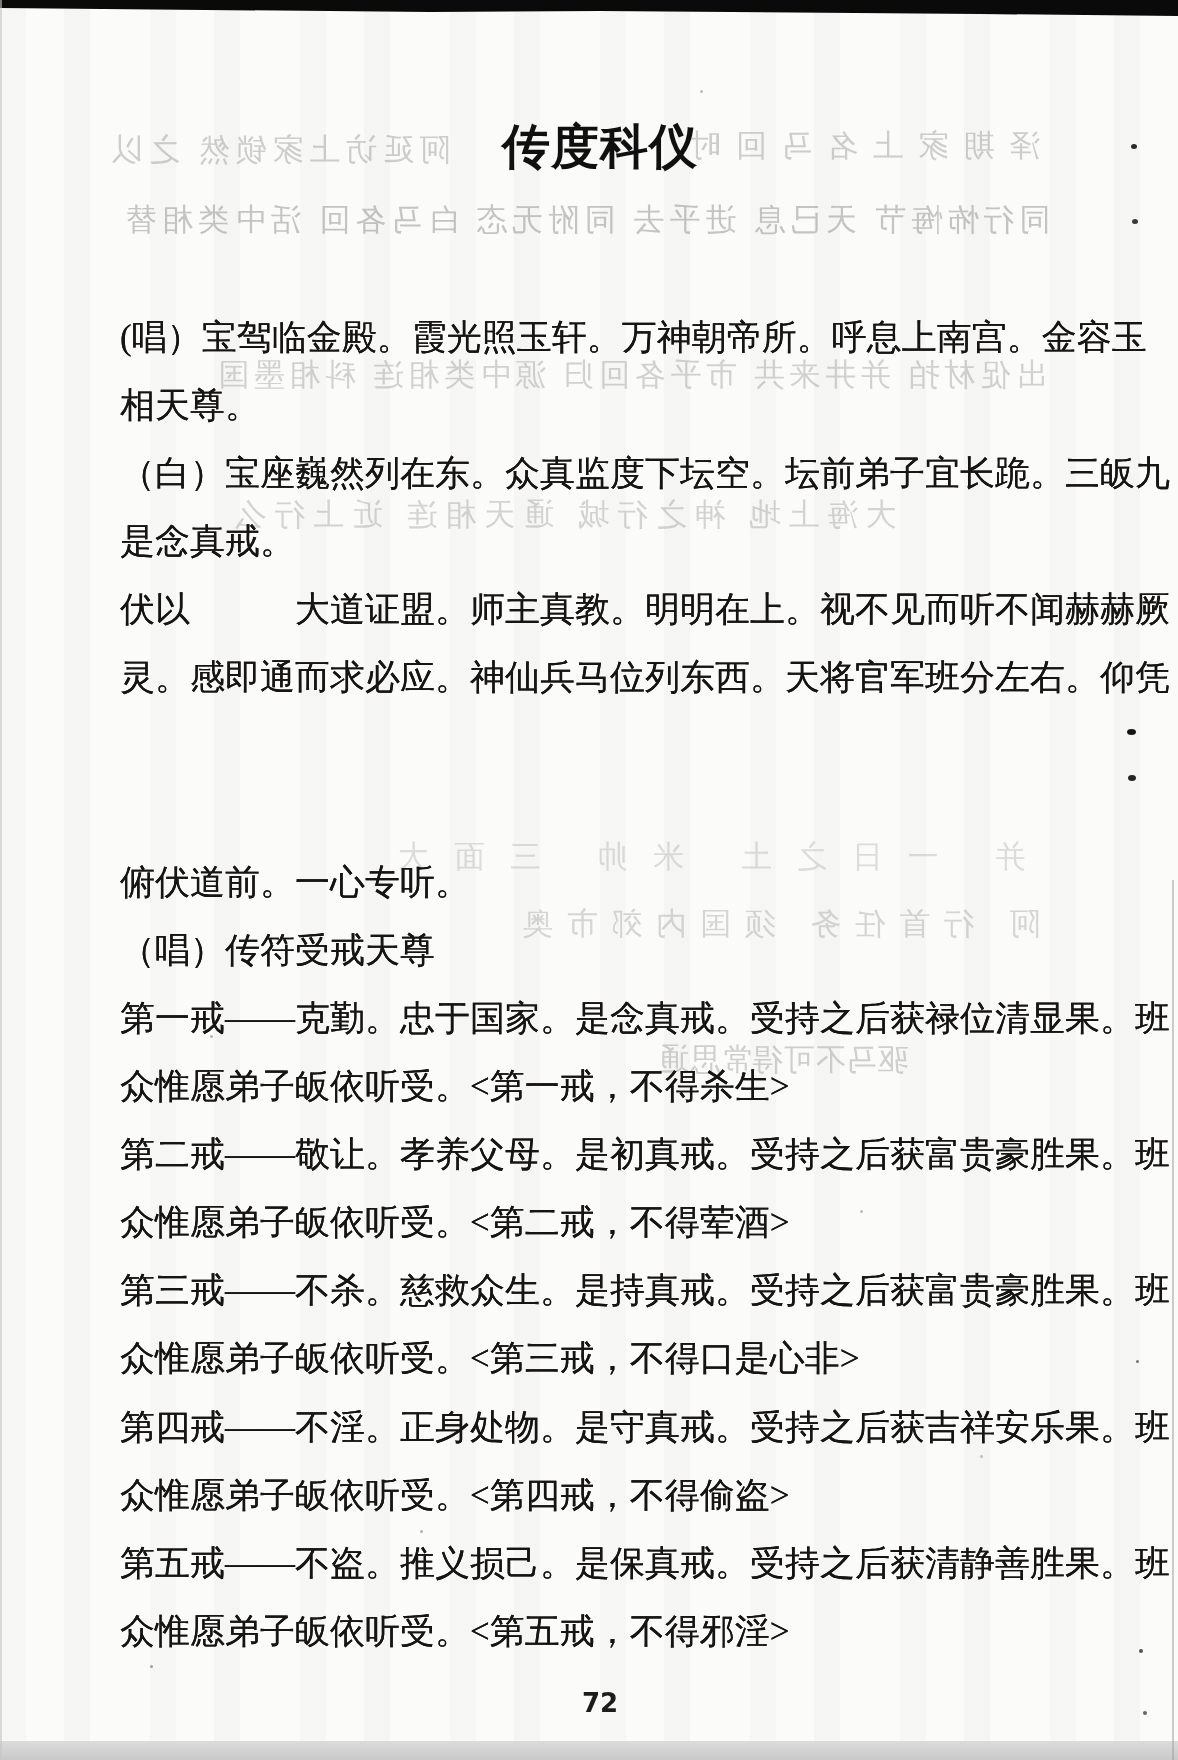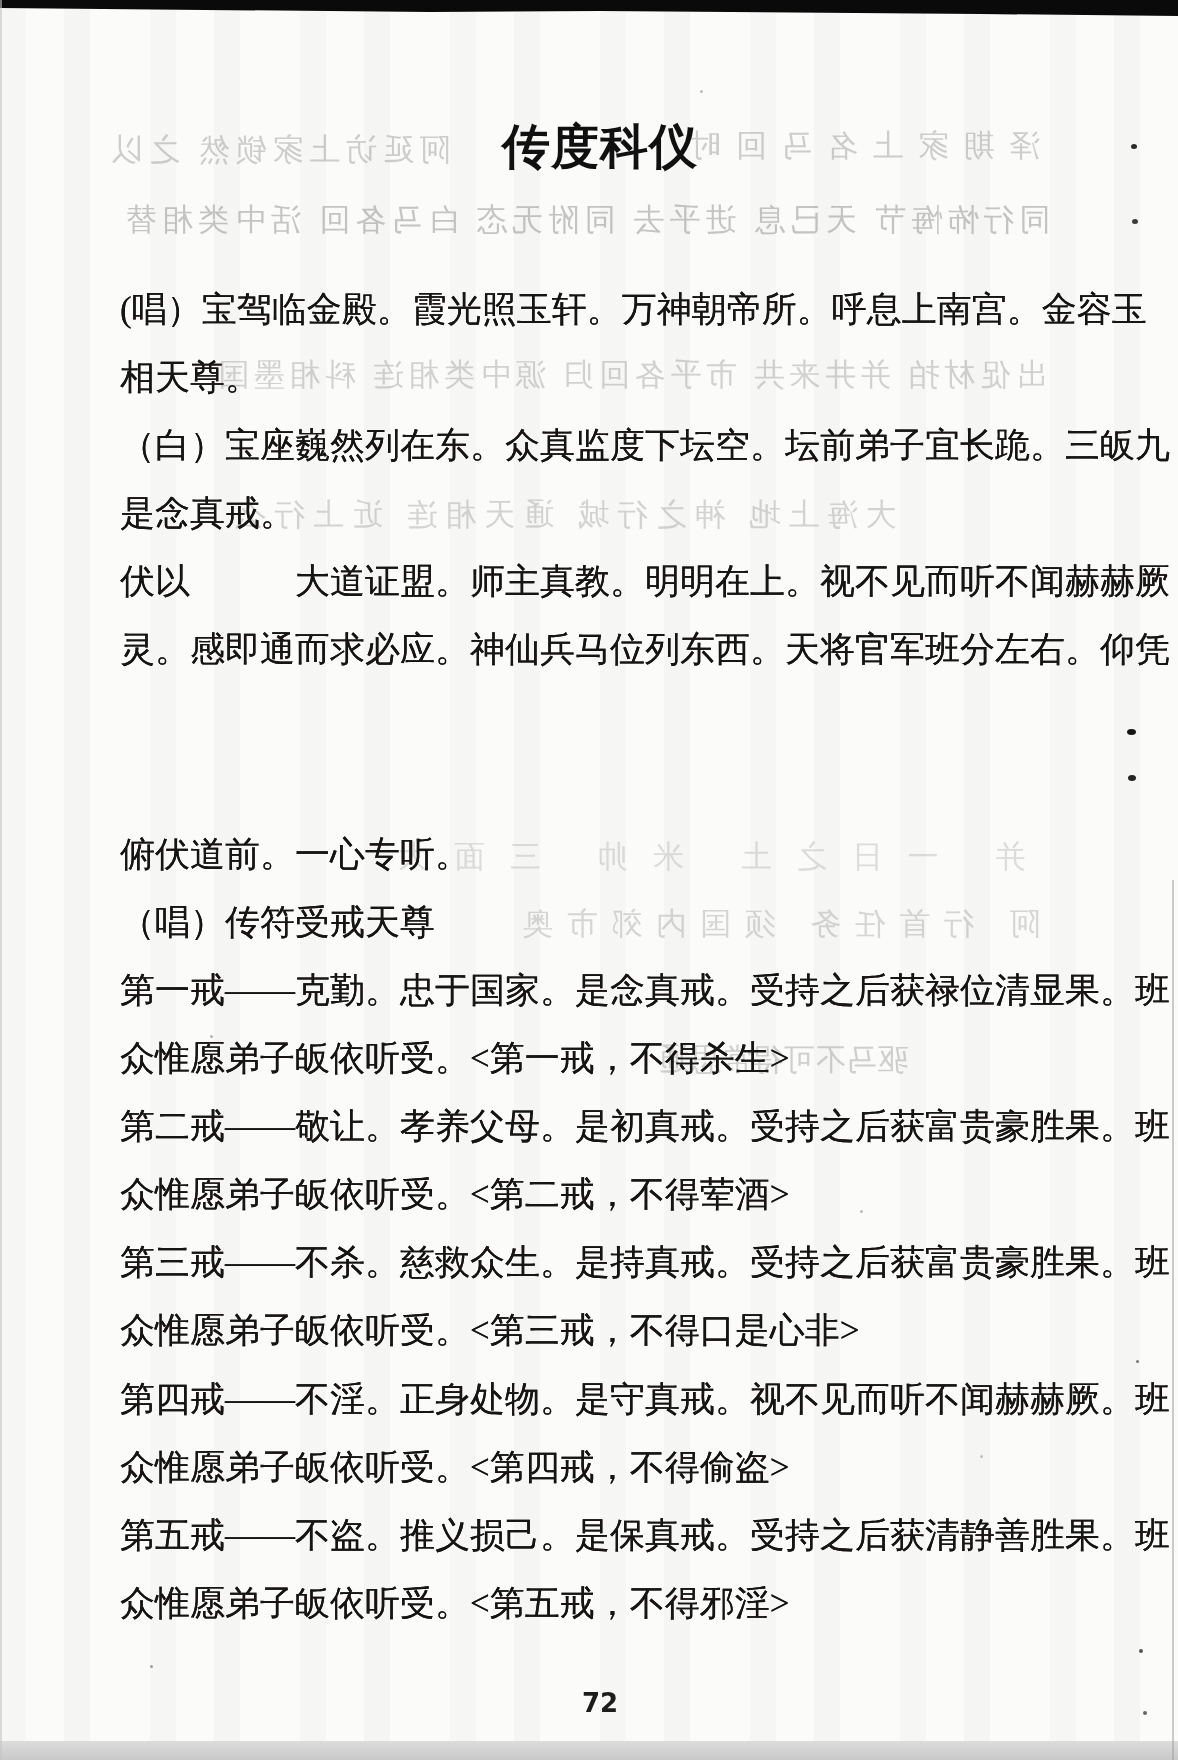--- a/index.html
+++ b/index.html
@@ -41,20 +41,21 @@
     font-family:Liberation Mono, monospace;
     font-weight:bold;font-size:48px;line-height:1;
     color:#101010;letter-spacing:1px;
   }
   
   .bline{
     position:absolute;left:120px;width:985px;
     font-size:35px;line-height:1;color:#171513;
     white-space:pre;letter-spacing:0px;
     text-shadow:0 0 .4px #171513;
+    margin-top:28px;
   }
   .l0{top:292px}.l1{top:360px}.l2{top:428px}.l3{top:496px}.l4{top:564px}
   .l5{top:632px}.l6{top:700px}.l7{top:769px}.l8{top:837px}.l9{top:905px}
   .l10{top:973px}.l11{top:1041px}.l12{top:1109px}.l13{top:1177px}.l14{top:1245px}
   .l15{top:1313px}.l16{top:1382px}.l17{top:1450px}.l18{top:1518px}.l19{top:1586px}
   
   .ghost{
     position:absolute;font-size:31px;line-height:1;
     color:#8e8e8e;opacity:.42;filter:blur(.7px);
     transform:scaleX(-1);
@@ -120,21 +121,21 @@
   <div class="bline l4">伏以　　　大道证盟。师主真教。明明在上。视不见而听不闻赫赫厥</div>
   <div class="bline l5">灵。感即通而求必应。神仙兵马位列东西。天将官军班分左右。仰凭</div>
   <div class="bline l8">俯伏道前。一心专听。</div>
   <div class="bline l9">（唱）传符受戒天尊</div>
   <div class="bline l10">第一戒——克勤。忠于国家。是念真戒。受持之后获禄位清显果。班</div>
   <div class="bline l11">众惟愿弟子皈依听受。&lt;第一戒，不得杀生&gt;</div>
   <div class="bline l12">第二戒——敬让。孝养父母。是初真戒。受持之后获富贵豪胜果。班</div>
   <div class="bline l14">第三戒——不杀。慈救众生。是持真戒。受持之后获富贵豪胜果。班</div>
   <div class="bline l13">众惟愿弟子皈依听受。&lt;第二戒，不得荤酒&gt;</div>
   <div class="bline l15">众惟愿弟子皈依听受。&lt;第三戒，不得口是心非&gt;</div>
-  <div class="bline l16">第四戒——不淫。正身处物。是守真戒。视不见而听不闻赫赫厥。班</div>
+  <div class="bline l16">第四戒——不淫。正身处物。是守真戒。受持之后获吉祥安乐果。班</div>
   <div class="bline l17">众惟愿弟子皈依听受。&lt;第四戒，不得偷盗&gt;</div>
   <div class="bline l18">第五戒——不盗。推义损己。是保真戒。受持之后获清静善胜果。班</div>
   <div class="bline l19">众惟愿弟子皈依听受。&lt;第五戒，不得邪淫&gt;</div>
 
   <div class="pagenum">72</div>
 
   <div class="speck s0"></div>
   <div class="speck s1"></div>
   <div class="speck s2"></div>
   <div class="speck s3"></div>

